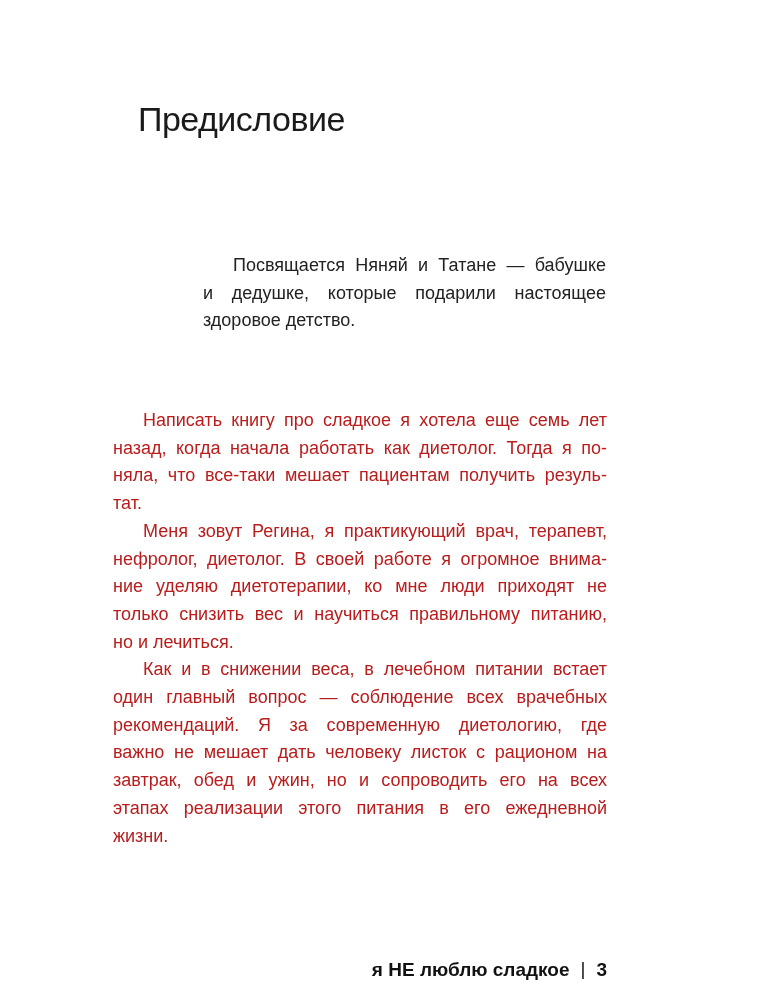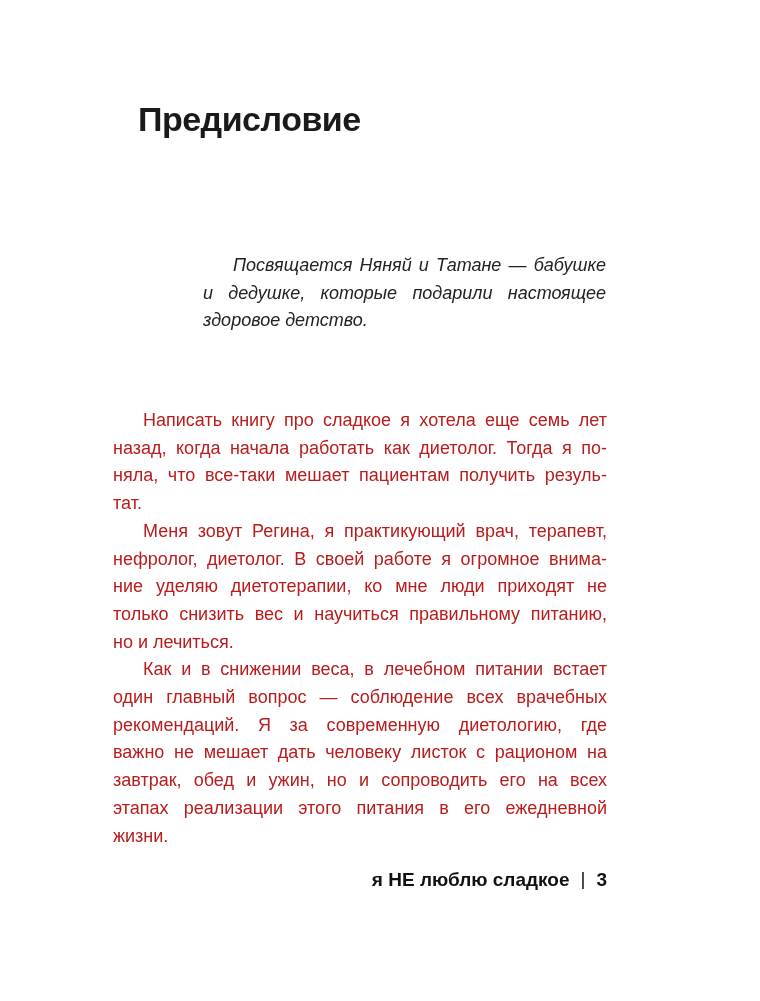--- a/index.html
+++ b/index.html
@@ -17,30 +17,29 @@
     color: #1d1d1d;
     overflow: hidden;
   }
   .chapter-title {
     position: absolute;
     left: 138px;
     top: 101px;
     margin: 0;
     font-size: 34px;
     line-height: 1.1;
-    font-weight: 700;
+    font-weight: 400;
     letter-spacing: -0.5px;
     color: #1a1a1a;
   }
   .dedication {
     position: absolute;
     left: 203px;
     top: 252px;
     width: 403px;
-    font-style: italic;
     font-size: 18px;
     line-height: 27.5px;
     color: #222222;
   }
   .body-text {
     position: absolute;
     left: 113px;
     top: 407px;
     width: 494px;
     font-size: 18px;
@@ -53,21 +52,21 @@
     text-align-last: justify;
   }
   .line.end {
     text-align-last: left;
   }
   .line.indent {
     text-indent: 30px;
   }
   .page-footer {
     position: absolute;
-    top: 869px;
+    top: 959px;
     right: 153px;
     font-size: 19px;
     font-weight: 700;
     color: #111111;
     white-space: nowrap;
   }
   .page-footer .sep {
     font-weight: 400;
     margin: 0 11px;
     position: relative;

